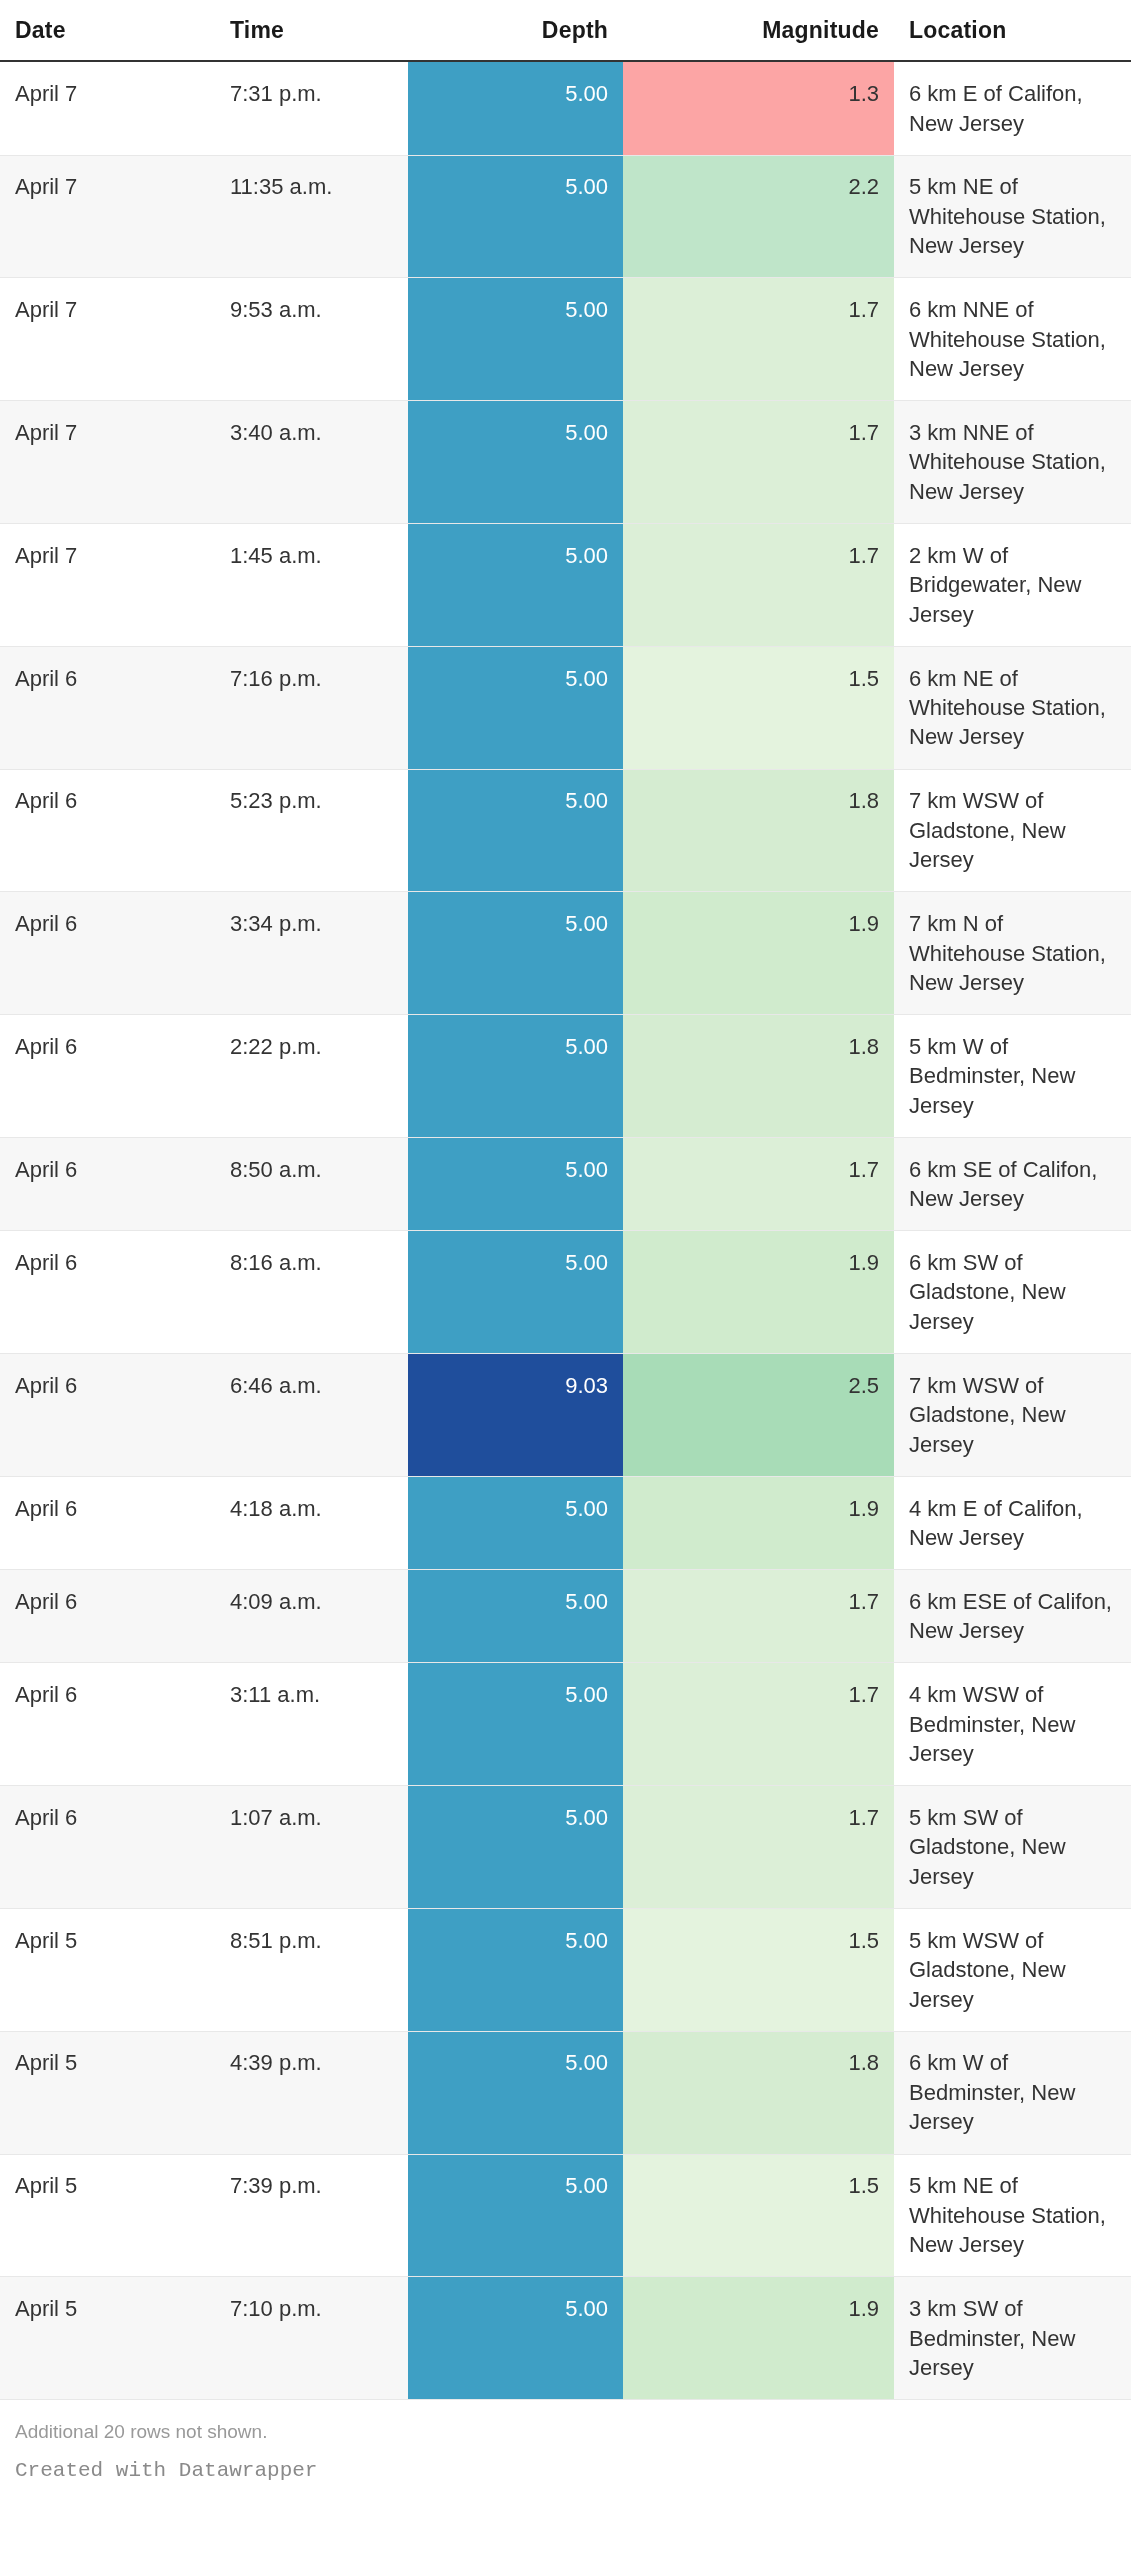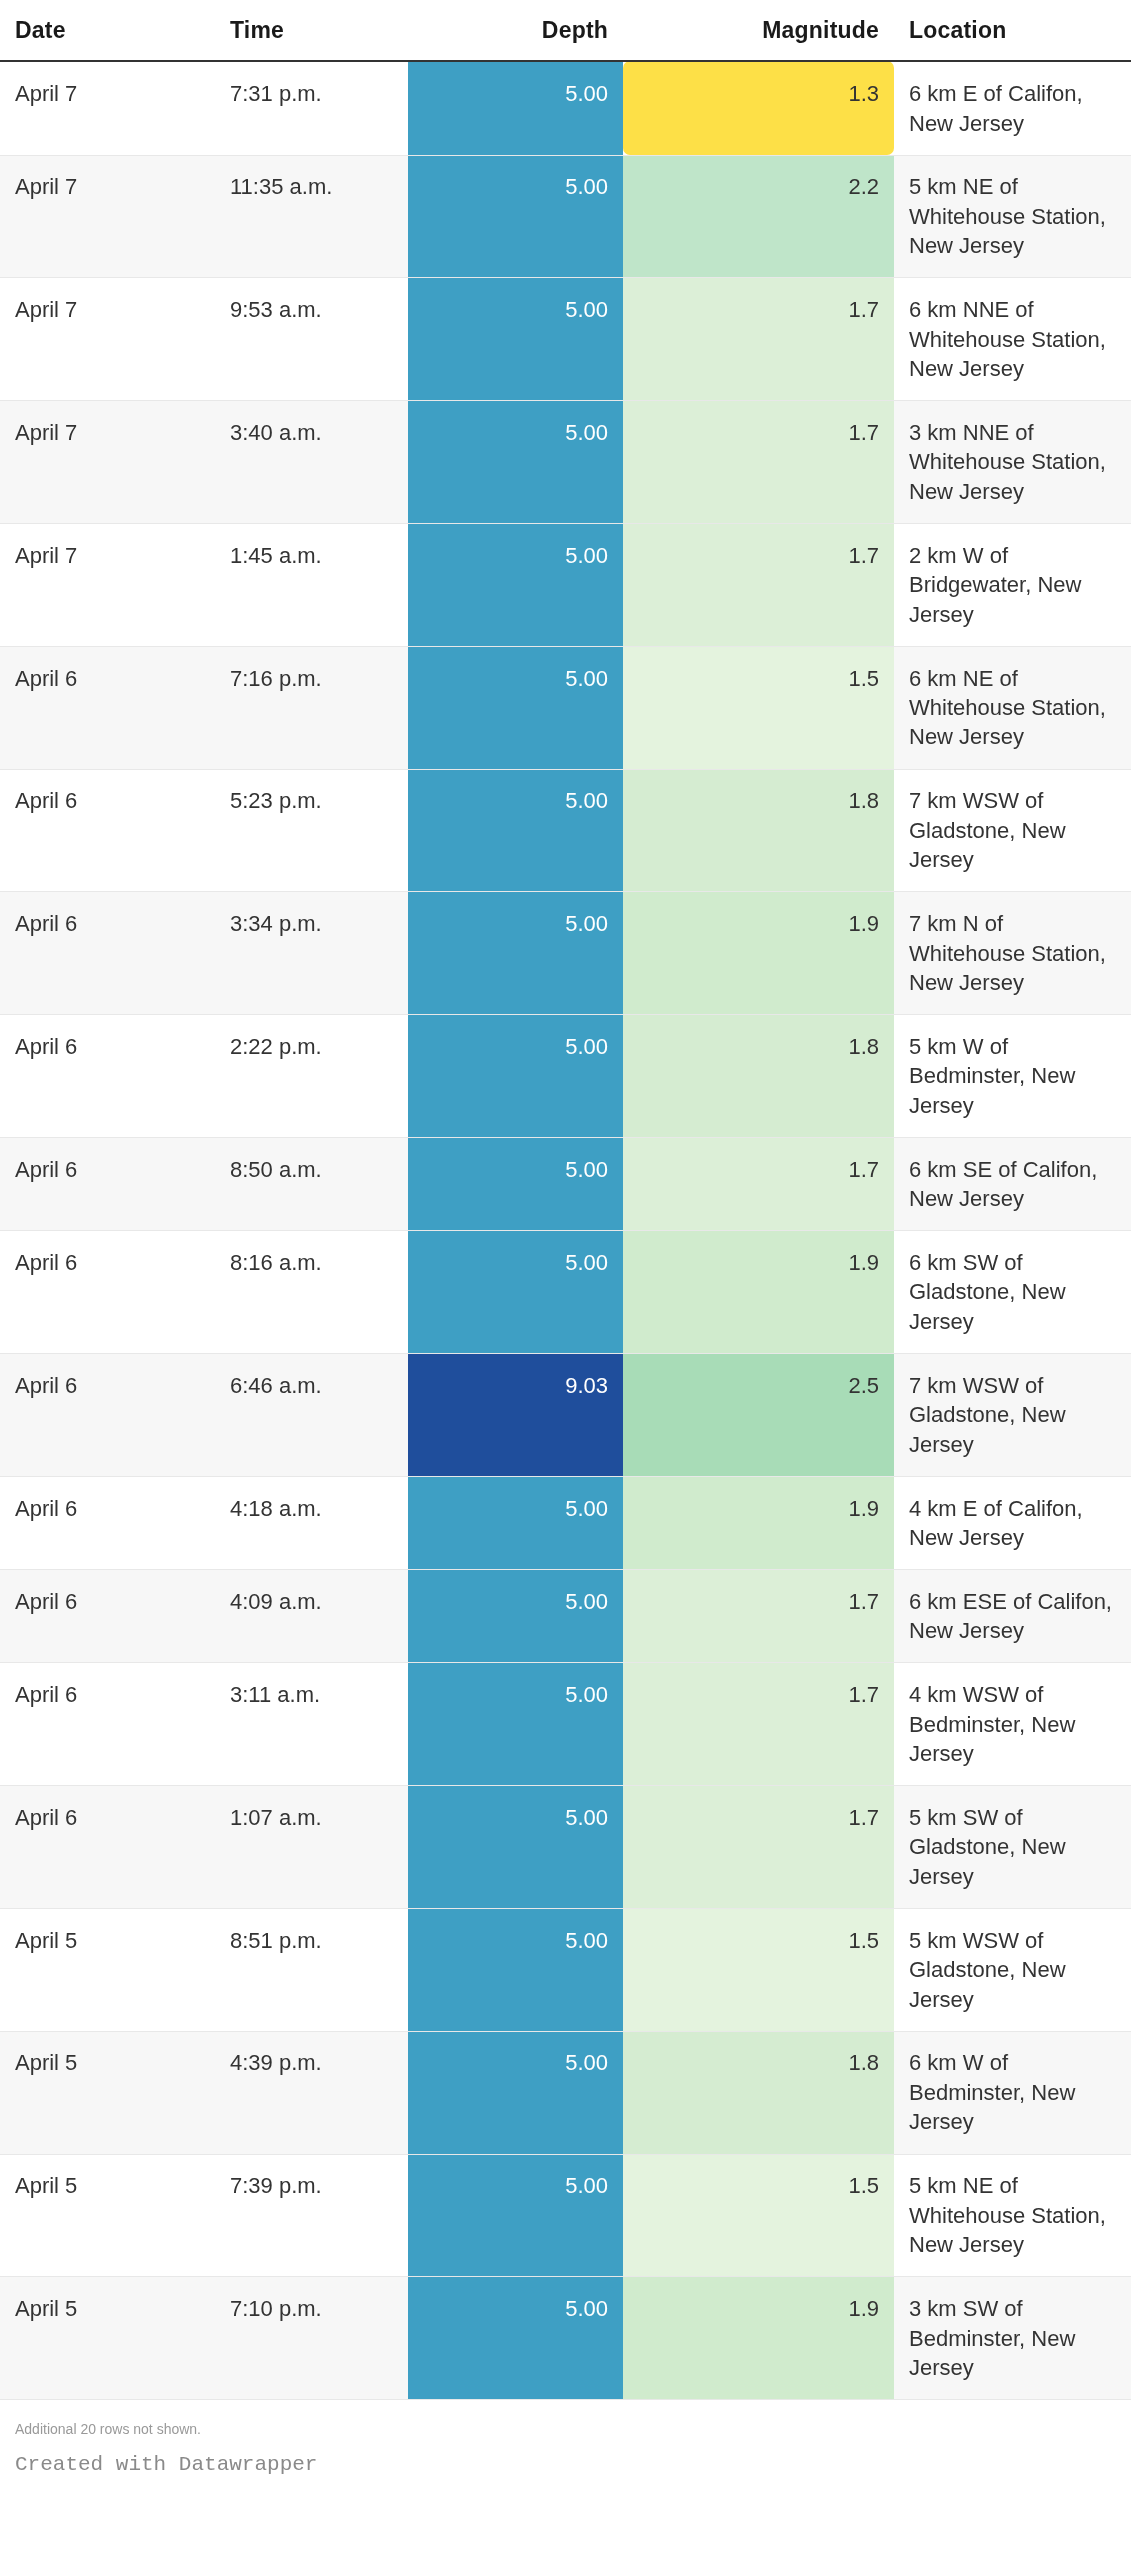--- a/index.html
+++ b/index.html
@@ -67,21 +67,21 @@
     color: #333333;
     font-variant-numeric: tabular-nums;
   }
   td.loc {
     color: #333333;
     padding-left: 18.5px;
     padding-right: 13px;
   }
 
   .footnote {
-    font-size: 14px;
+    font-size: 19px;
     color: #999999;
     padding: 20.4px 15px 3.7px 15px;
   }
   .credit {
     font-size: 21px;
     color: #8a8a8a;
     padding: 13px 15px 16.7px 15px;
     font-family: Liberation Mono, monospace;
   }
 </style>
@@ -104,21 +104,21 @@
         <th class="num">Depth</th>
         <th class="num">Magnitude</th>
         <th>Location</th>
       </tr>
     </thead>
     <tbody id="table-body">
         <tr class="odd">
           <td class="date">April 7</td>
           <td class="time">7:31 p.m.</td>
           <td class="depth" style="background: rgb(62, 159, 196);">5.00</td>
-          <td class="mag" style="background: #fde047; border-radius: 7px;">1.3</td>
+          <td class="mag" style="background: #fca5a5;">1.3</td>
           <td class="loc">6 km E of Califon, New Jersey</td>
         </tr>
         <tr class="even">
           <td class="date">April 7</td>
           <td class="time">11:35 a.m.</td>
           <td class="depth" style="background: rgb(62, 159, 196);">5.00</td>
           <td class="mag" style="background: rgb(191, 229, 201); padding-left: 16px;">2.2</td>
           <td class="loc">5 km NE of Whitehouse Station, New Jersey</td>
         </tr>
         <tr class="odd">

